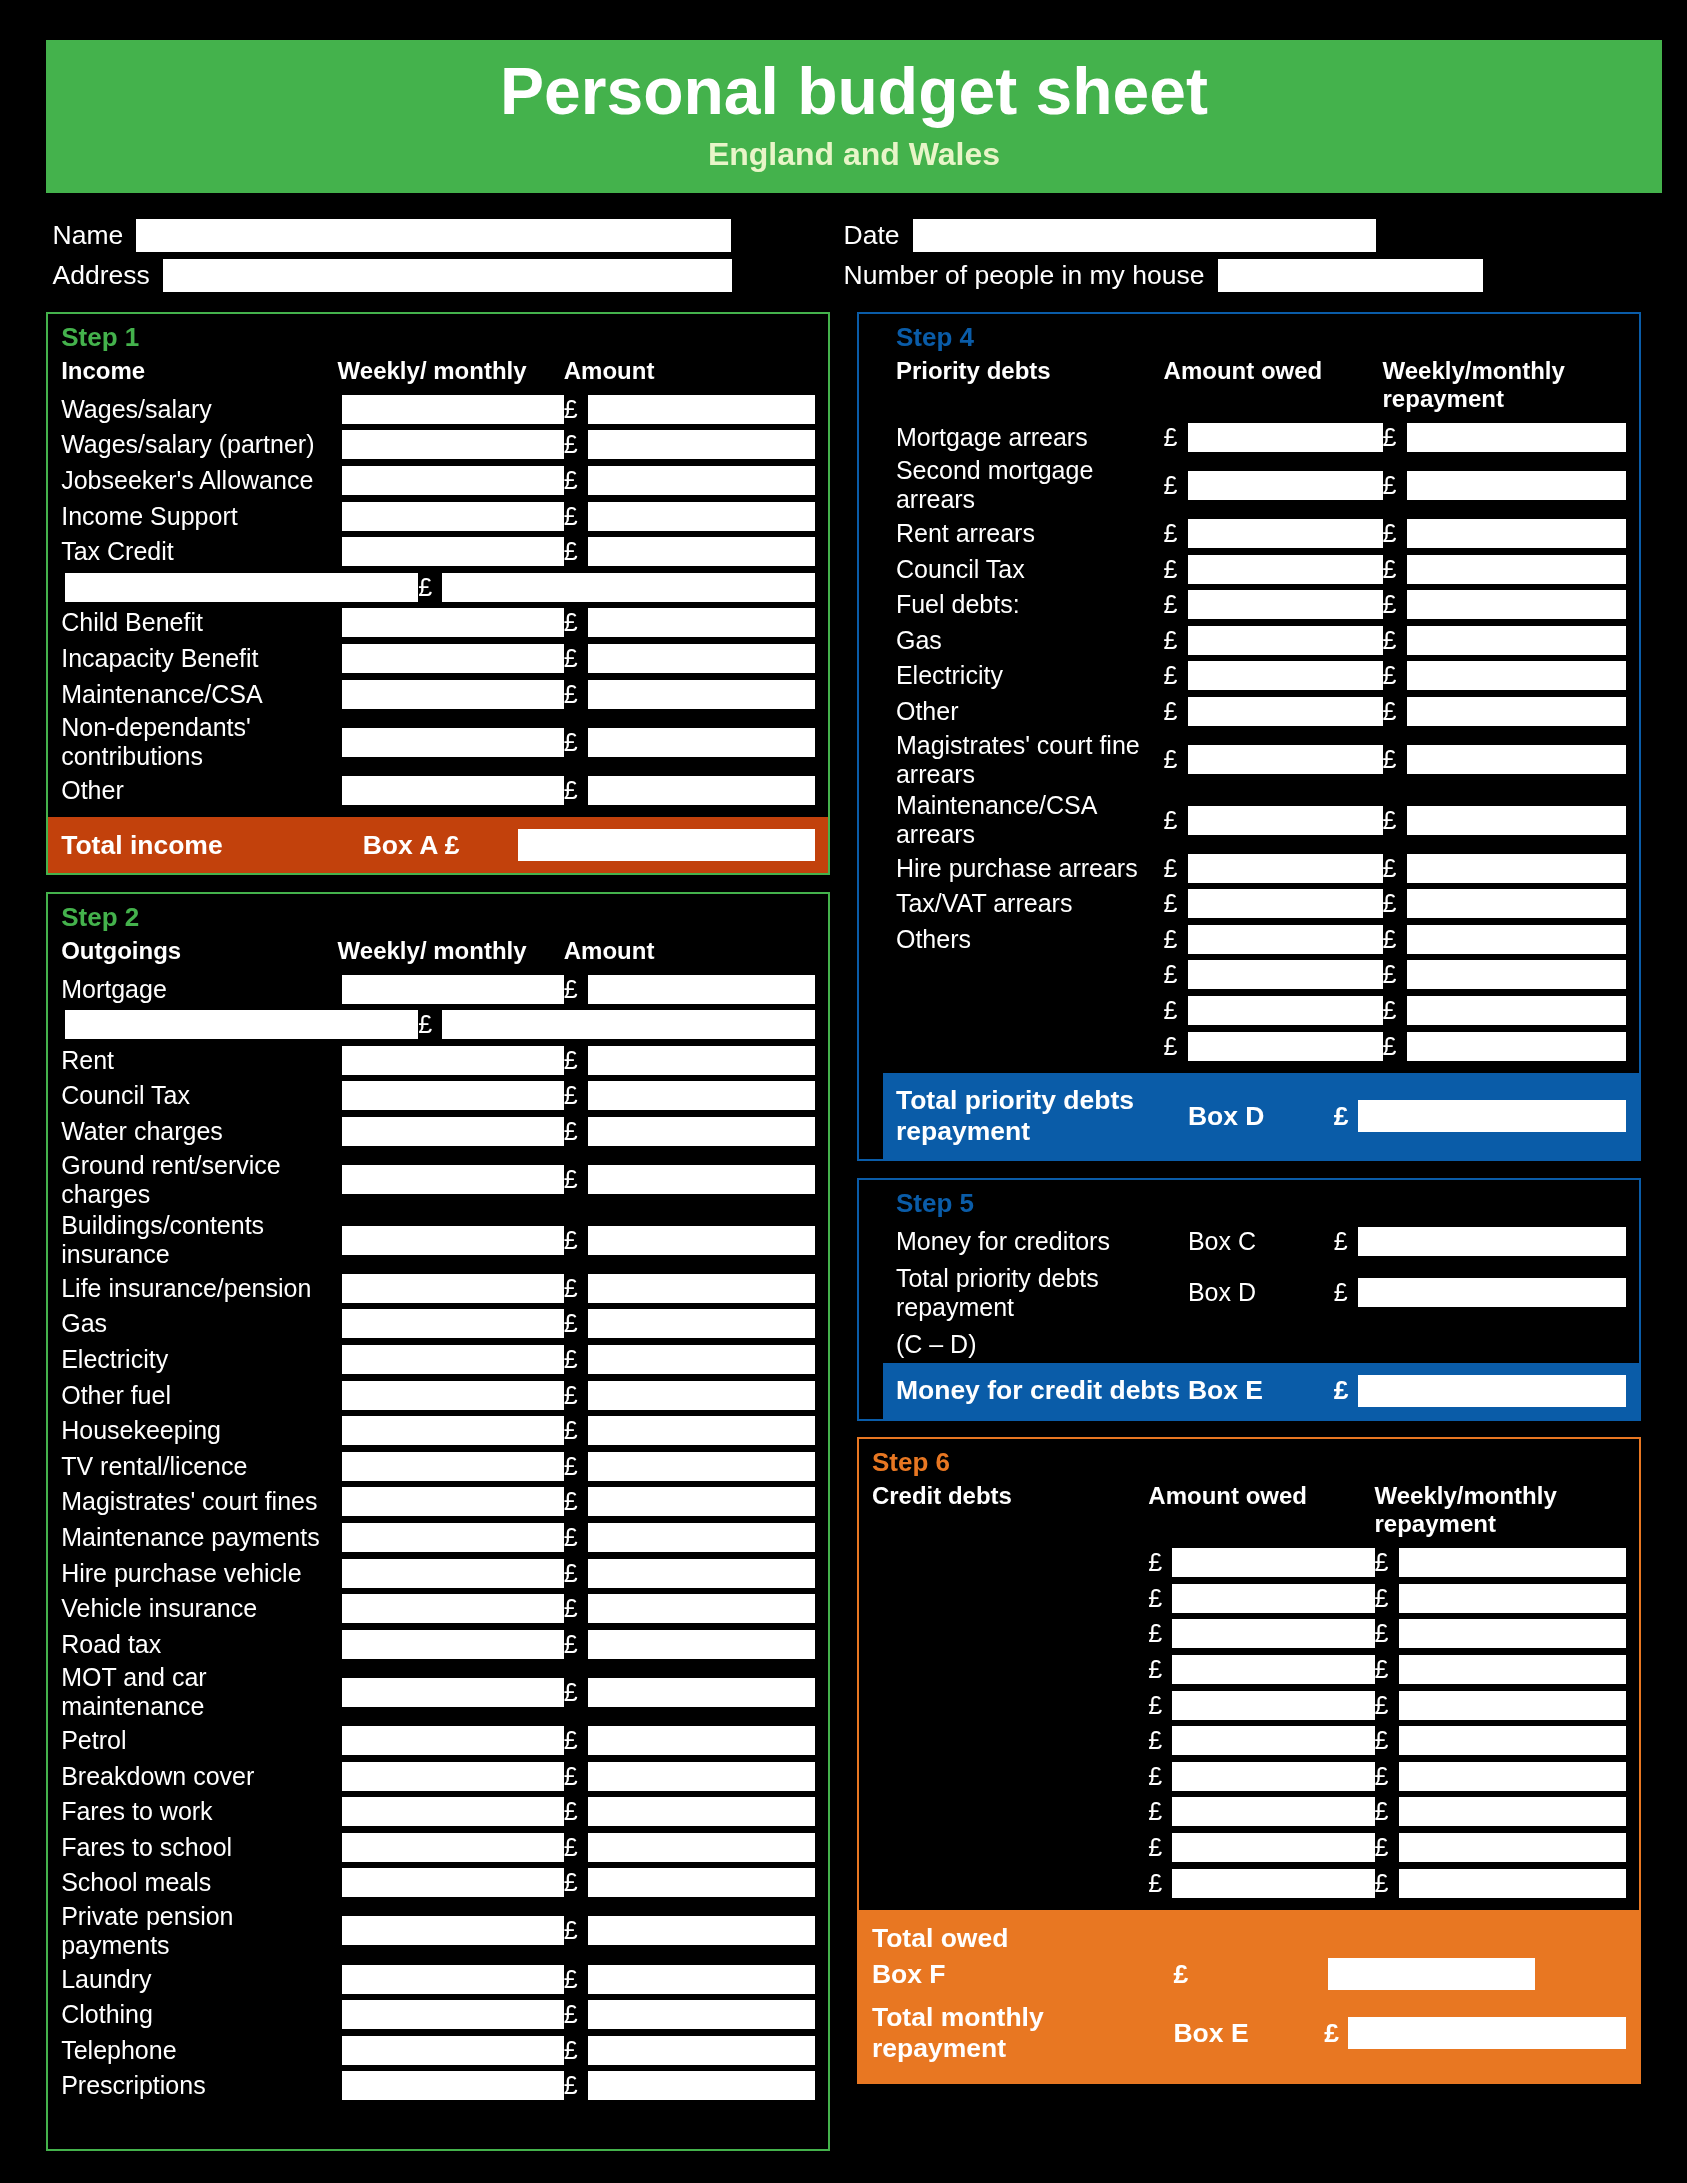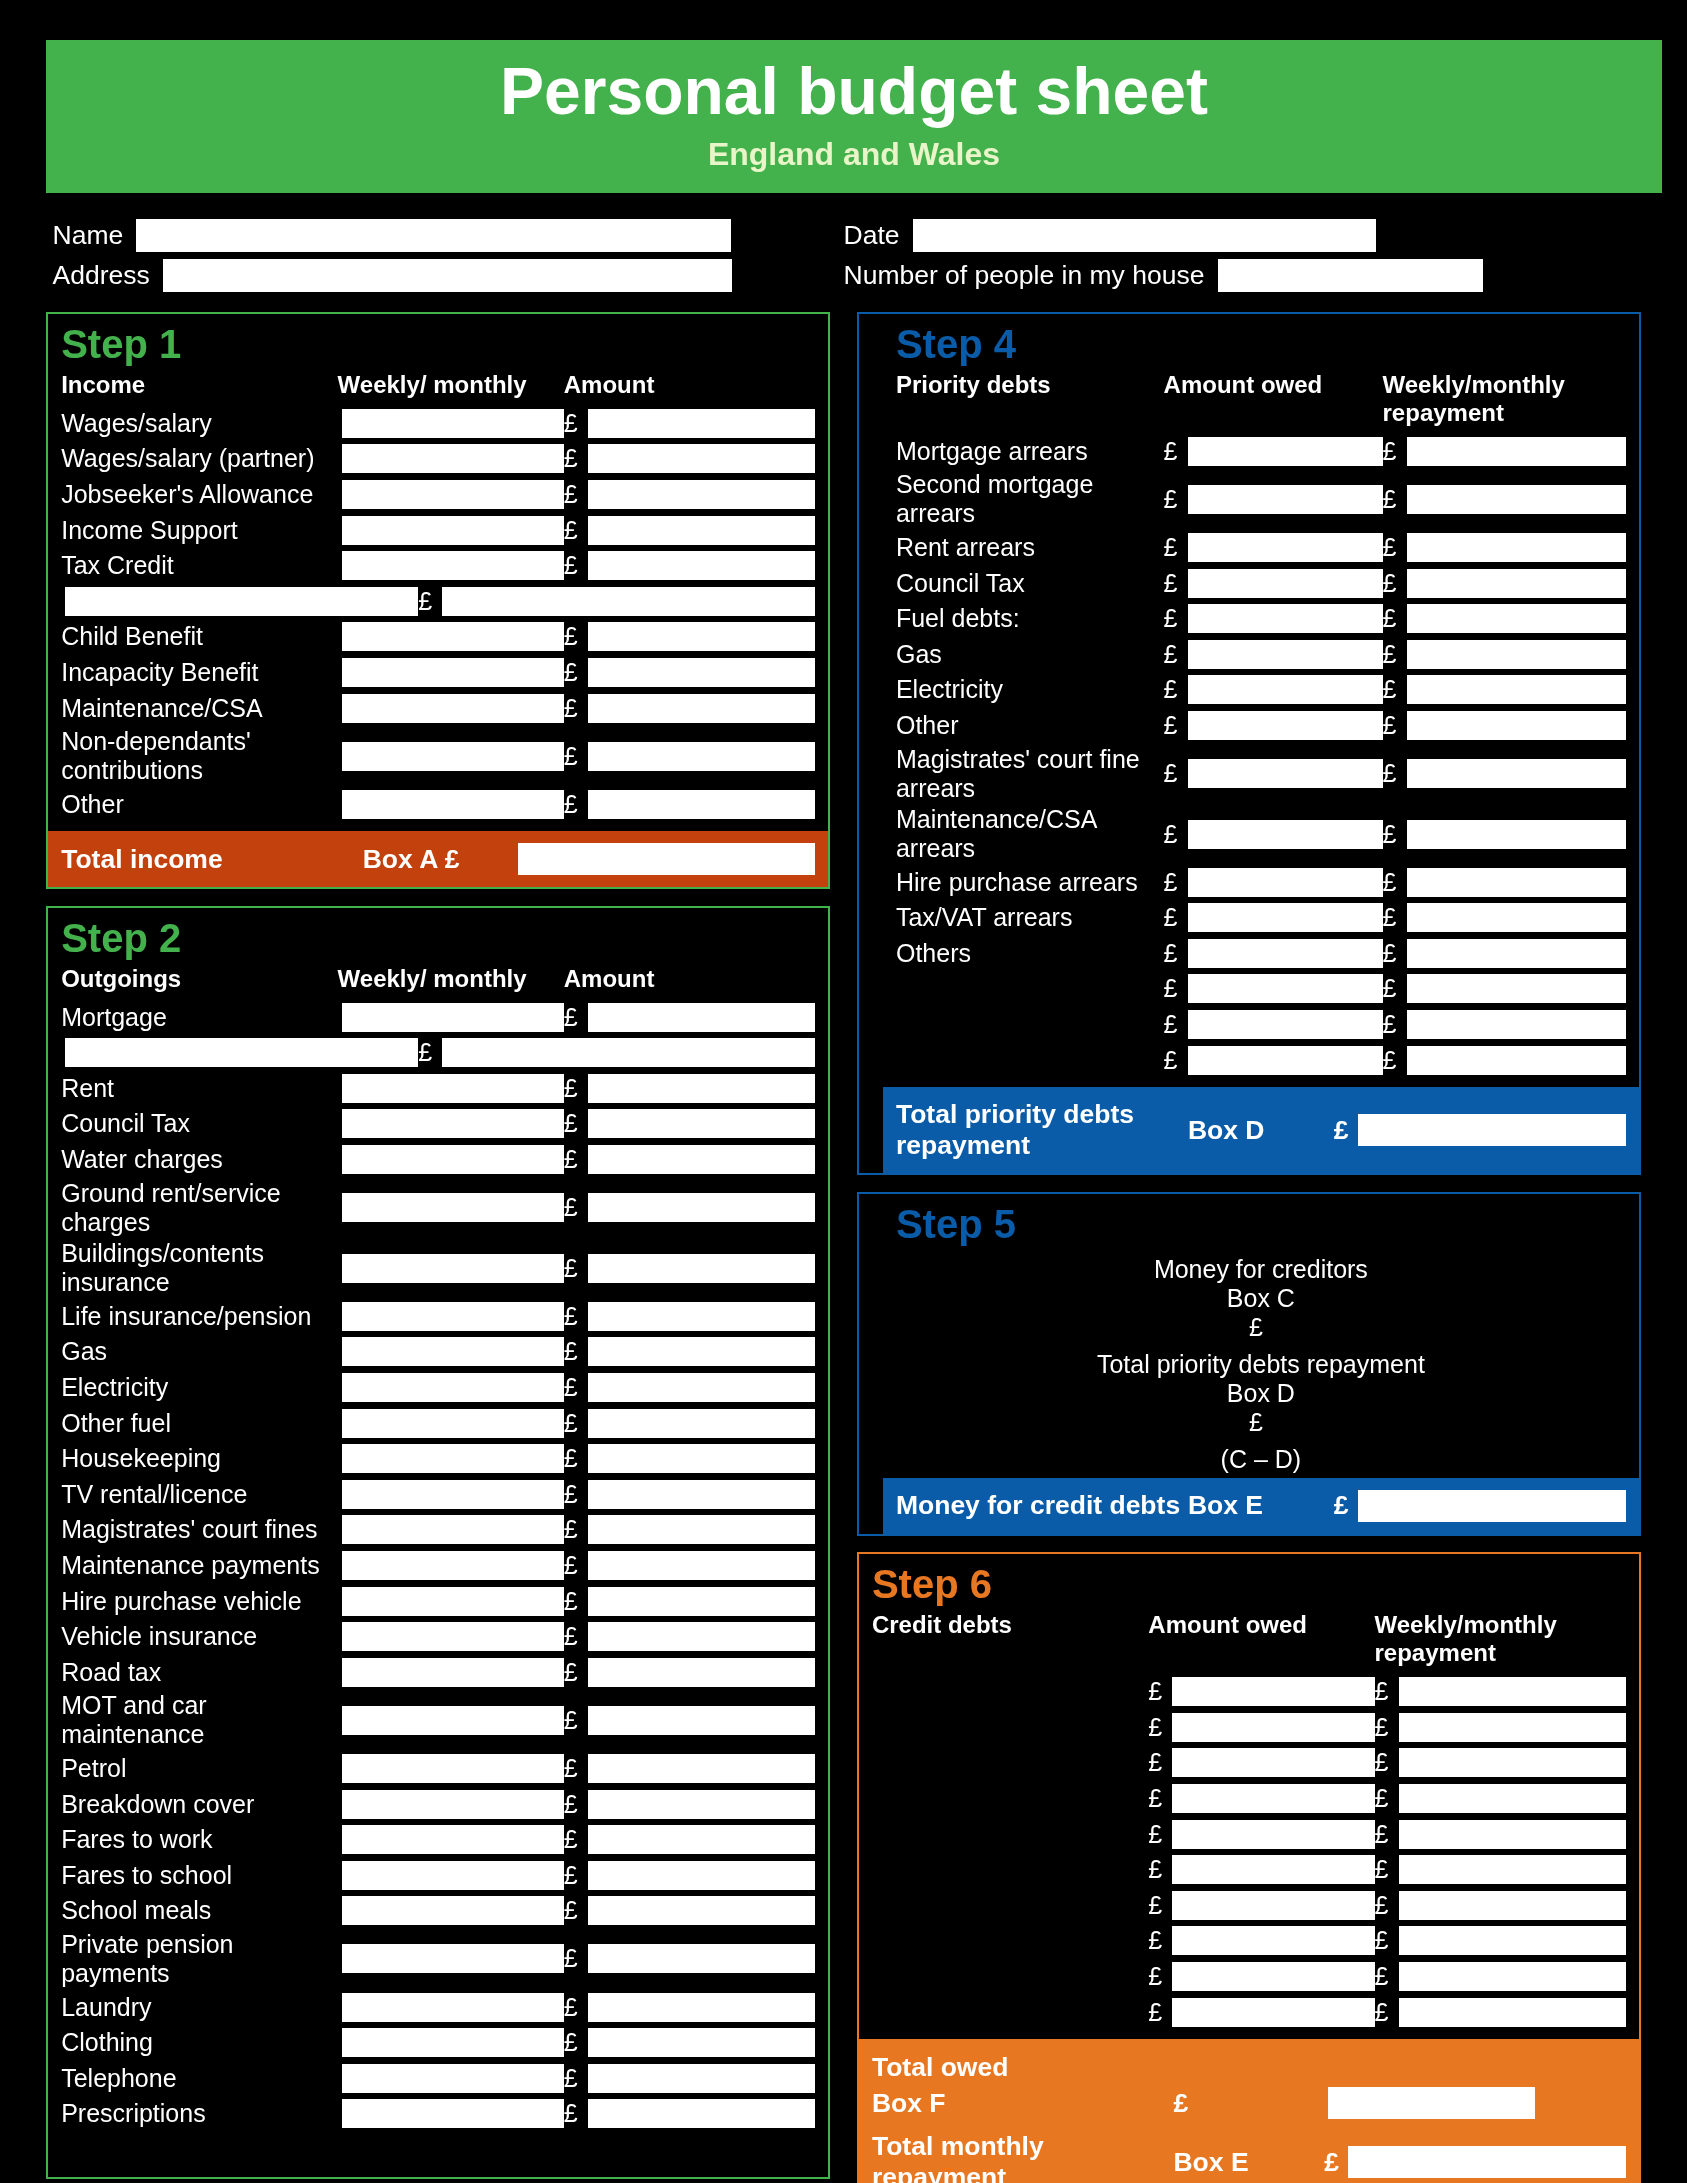--- a/index.html
+++ b/index.html
@@ -53,21 +53,21 @@
   .col { flex: 1; }
   .panel {
     border: 2.6px solid;
     margin-bottom: 16.5px;
     position: relative;
   }
   .panel-green { border-color: #44b24c; }
   .panel-blue  { border-color: #0a5ca8; padding-left: 24px; }
   .panel-orange{ border-color: #e87722; }
   .step-title {
-    font-size: 40px;
+    font-size: 26px;
     font-weight: bold;
     padding: 8px 13.2px 4px 13.2px;
   }
   .step-green  .step-title { color: #44b24c; }
   .step-blue   .step-title { color: #0a5ca8; }
   .step-orange .step-title { color: #e87722; }
 
   .panel-head {
     display: flex;
     font-size: 24px;
@@ -112,21 +112,20 @@
   .panel-footer .ft-b { flex:0.5; }
   .panel-footer .ft-c { flex:1; display:flex; align-items:center; }
   .panel-footer .ft-c .pound { width:20px; }
   .panel-footer .ft-c .inp { height:32px; }
 
   .calc-row {
     display:flex;
     font-size:25px;
     align-items:center;
     padding: 4px 13.2px;
-    flex-direction: column;
   }
   .calc-row .calc-a { flex:1; }
   .calc-row .calc-b { flex:0.5; }
   .calc-row .calc-c { flex:1; display:flex; align-items:center; }
 
   .dbl-footer {
     background:#e87722;
     color:#fff;
     font-weight:bold;
     padding: 9.3px 13.2px 13.2px 13.2px;

